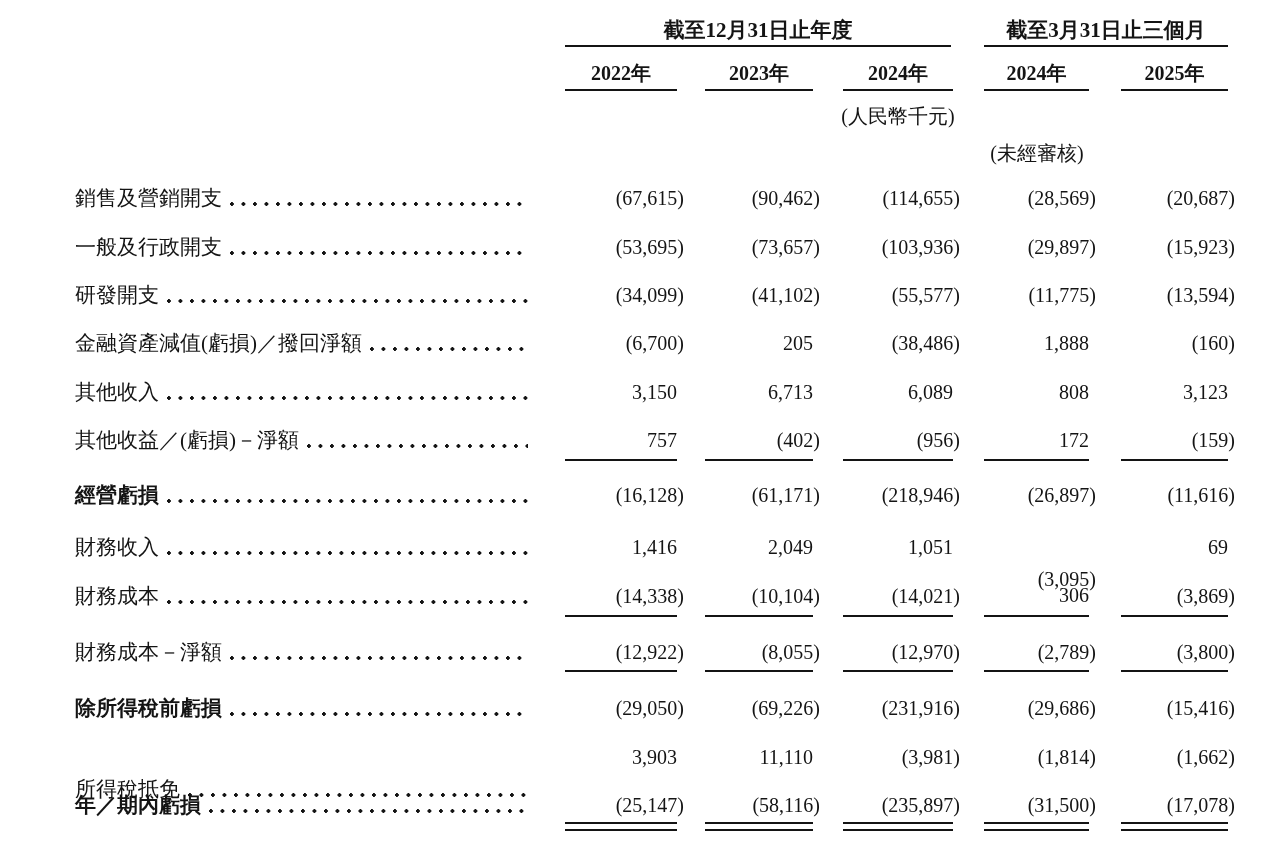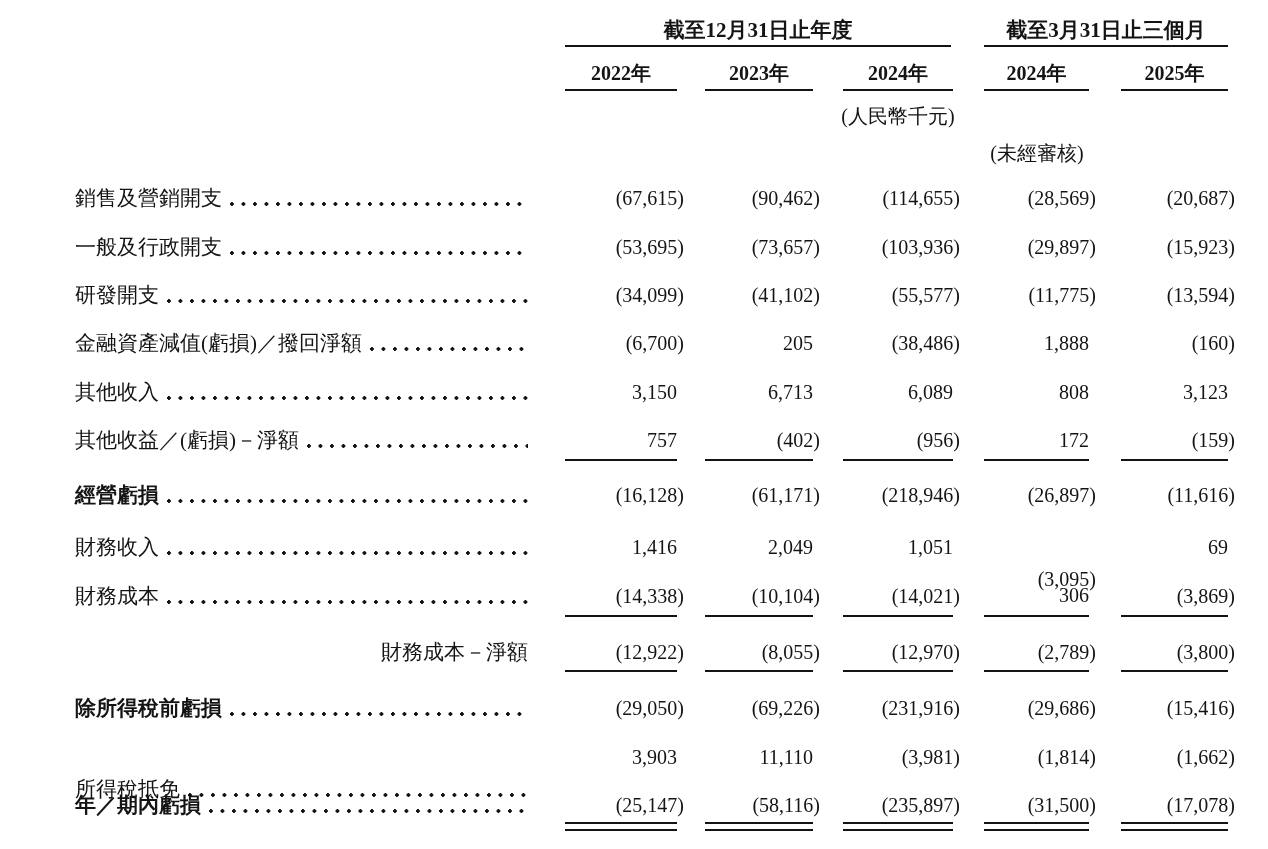--- a/index.html
+++ b/index.html
@@ -131,21 +131,21 @@
       <div class="val" style="right: 584px; top: 583px;">(14,338)</div>
       <div class="val" style="right: 448px; top: 583px;">(10,104)</div>
       <div class="val" style="right: 308px; top: 583px;">(14,021)</div>
       <div class="val" style="right: 172px; top: 566px;">(3,095)</div>
       <div class="val" style="right: 33px; top: 583px;">(3,869)</div>
       <div class="rule" style="left: 565px; width: 112px; top: 615px;"></div>
       <div class="rule" style="left: 705px; width: 108px; top: 615px;"></div>
       <div class="rule" style="left: 843px; width: 110px; top: 615px;"></div>
       <div class="rule" style="left: 984px; width: 105px; top: 615px;"></div>
       <div class="rule" style="left: 1121px; width: 107px; top: 615px;"></div>
-      <div class="rowlabel" style="left: 75px; width: 453px; top: 639px; flex-direction: column;">
+      <div class="rowlabel" style="left: 75px; width: 453px; top: 639px;">
         <span class="lab">財務成本－淨額</span>
         <span class="leader"></span>
       </div>
       <div class="val" style="right: 584px; top: 639px;">(12,922)</div>
       <div class="val" style="right: 448px; top: 639px;">(8,055)</div>
       <div class="val" style="right: 308px; top: 639px;">(12,970)</div>
       <div class="val" style="right: 172px; top: 639px;">(2,789)</div>
       <div class="val" style="right: 33px; top: 639px;">(3,800)</div>
       <div class="rule" style="left: 565px; width: 112px; top: 670px;"></div>
       <div class="rule" style="left: 705px; width: 108px; top: 670px;"></div>

